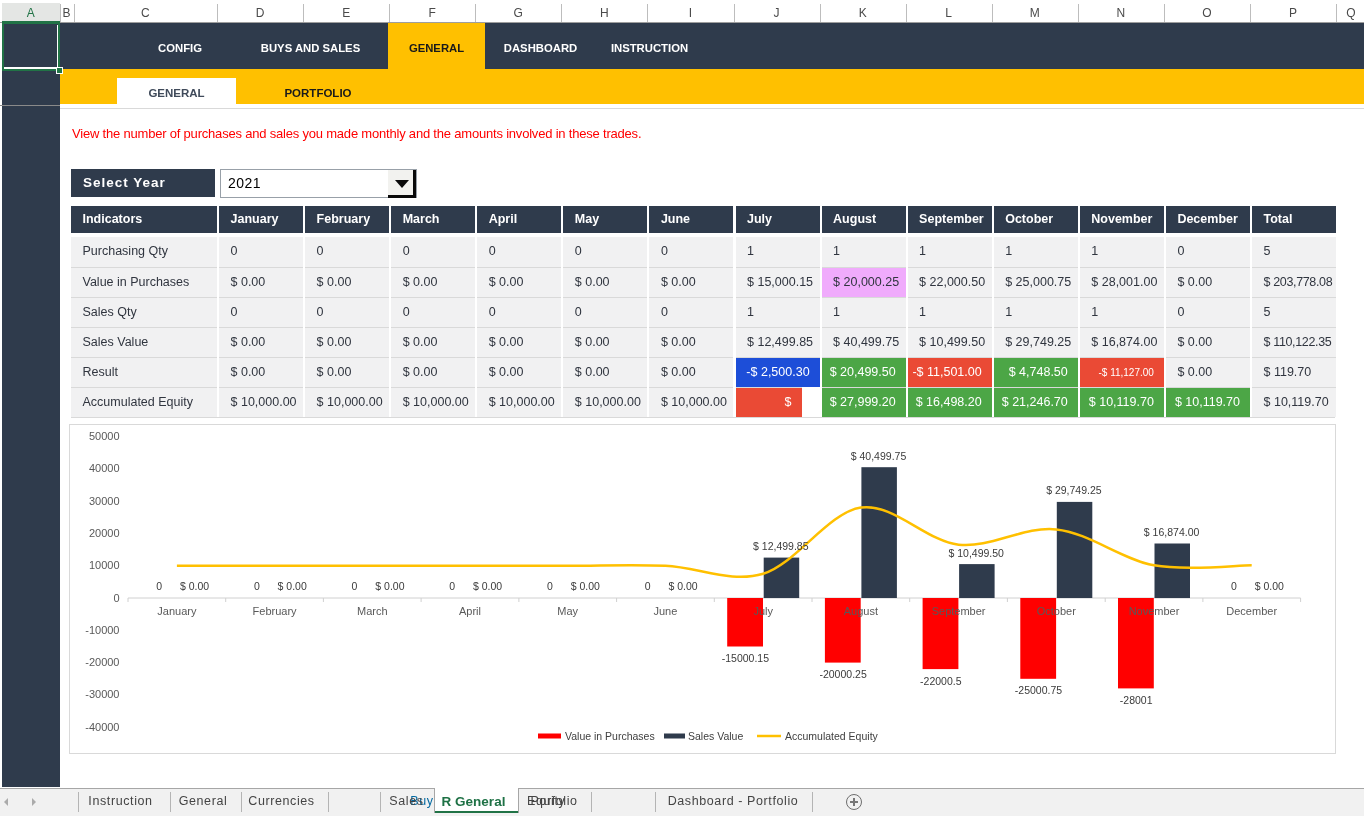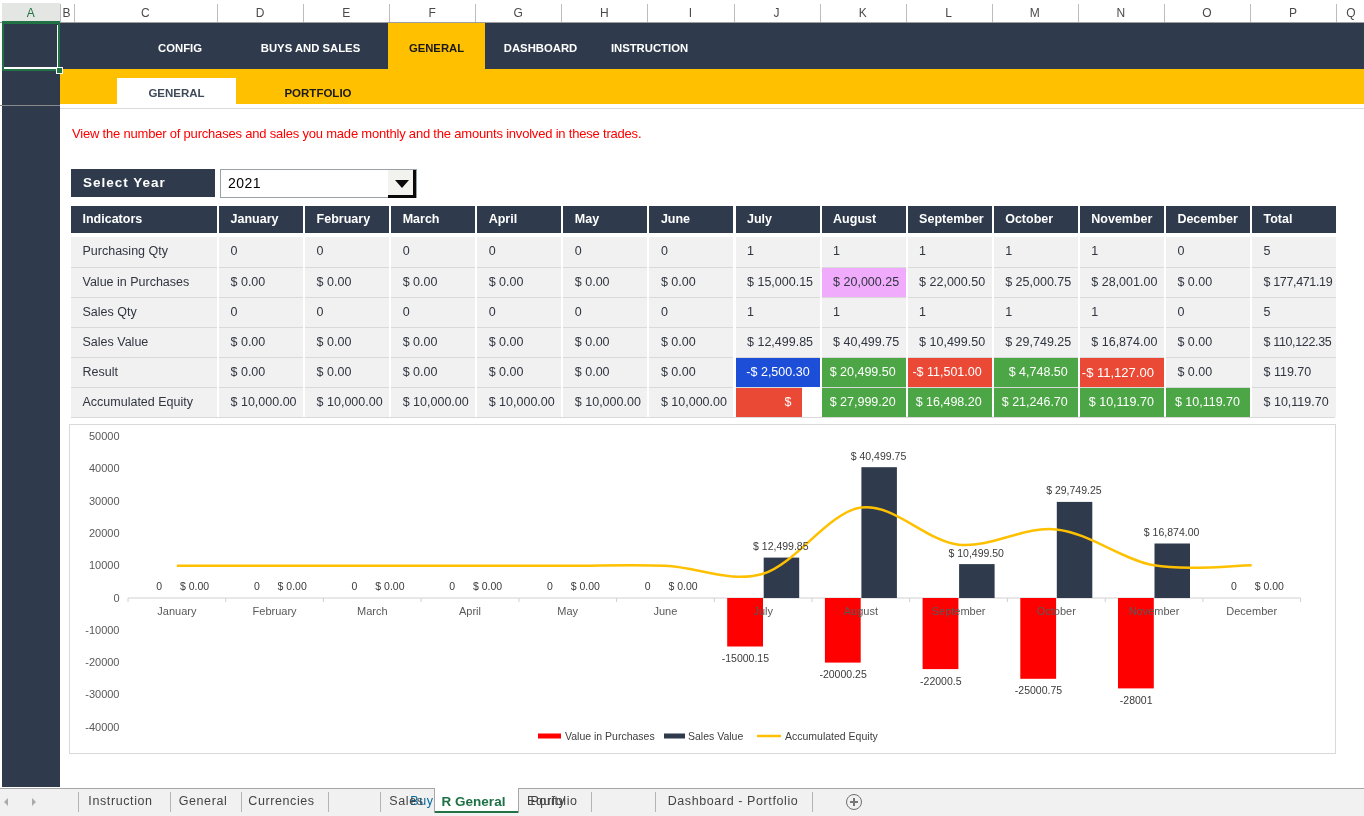--- a/index.html
+++ b/index.html
@@ -101,21 +101,21 @@
 <div style="position:absolute;left:391.2px;top:266.5px;width:84.1px;height:30px;border-top:1px solid #d9d9d9;background:#f1f1f2;color:#30353f;padding-left:11.5px;font-size:12.5px;line-height:29px;box-sizing:border-box;">$ 0.00</div>
 <div style="position:absolute;left:477.2px;top:266.5px;width:84.1px;height:30px;border-top:1px solid #d9d9d9;background:#f1f1f2;color:#30353f;padding-left:11.5px;font-size:12.5px;line-height:29px;box-sizing:border-box;">$ 0.00</div>
 <div style="position:absolute;left:563.3px;top:266.5px;width:84.1px;height:30px;border-top:1px solid #d9d9d9;background:#f1f1f2;color:#30353f;padding-left:11.5px;font-size:12.5px;line-height:29px;box-sizing:border-box;">$ 0.00</div>
 <div style="position:absolute;left:649.4px;top:266.5px;width:84.1px;height:30px;border-top:1px solid #d9d9d9;background:#f1f1f2;color:#30353f;padding-left:11.5px;font-size:12.5px;line-height:29px;box-sizing:border-box;">$ 0.00</div>
 <div style="position:absolute;left:735.5px;top:266.5px;width:84.1px;height:30px;border-top:1px solid #d9d9d9;background:#f1f1f2;color:#30353f;padding-left:11.5px;font-size:12.5px;line-height:29px;box-sizing:border-box;">$ 15,000.15</div>
 <div style="position:absolute;left:821.6px;top:266.5px;width:84.1px;height:30px;border-top:1px solid #d9d9d9;background:#f0abfc;color:#30353f;padding-left:11.5px;font-size:12.5px;line-height:29px;box-sizing:border-box;">$ 20,000.25</div>
 <div style="position:absolute;left:907.6px;top:266.5px;width:84.1px;height:30px;border-top:1px solid #d9d9d9;background:#f1f1f2;color:#30353f;padding-left:11.5px;font-size:12.5px;line-height:29px;box-sizing:border-box;">$ 22,000.50</div>
 <div style="position:absolute;left:993.7px;top:266.5px;width:84.1px;height:30px;border-top:1px solid #d9d9d9;background:#f1f1f2;color:#30353f;padding-left:11.5px;font-size:12.5px;line-height:29px;box-sizing:border-box;">$ 25,000.75</div>
 <div style="position:absolute;left:1079.8px;top:266.5px;width:84.1px;height:30px;border-top:1px solid #d9d9d9;background:#f1f1f2;color:#30353f;padding-left:11.5px;font-size:12.5px;line-height:29px;box-sizing:border-box;">$ 28,001.00</div>
 <div style="position:absolute;left:1165.9px;top:266.5px;width:84.1px;height:30px;border-top:1px solid #d9d9d9;background:#f1f1f2;color:#30353f;padding-left:11.5px;font-size:12.5px;line-height:29px;box-sizing:border-box;">$ 0.00</div>
-<div style="position:absolute;left:1252.0px;top:266.5px;width:84.1px;height:30px;border-top:1px solid #d9d9d9;background:#f1f1f2;color:#30353f;padding-left:11.5px;font-size:12.5px;line-height:29px;box-sizing:border-box;"><span style="letter-spacing:-0.35px">$ 177,471.19</span></div>
+<div style="position:absolute;left:1252.0px;top:266.5px;width:84.1px;height:30px;border-top:1px solid #d9d9d9;background:#f1f1f2;color:#30353f;padding-left:11.5px;font-size:12.5px;line-height:29px;box-sizing:border-box;"><span style="letter-spacing:-0.35px">$ 203,778.08</span></div>
 <div style="position:absolute;left:71px;top:296.5px;width:145.5px;height:30px;background:#f1f1f2;border-top:1px solid #d9d9d9;color:#30353f;font-size:12.5px;line-height:29px;padding-left:11.5px;box-sizing:border-box;">Sales Qty</div>
 <div style="position:absolute;left:219.0px;top:296.5px;width:84.1px;height:30px;border-top:1px solid #d9d9d9;background:#f1f1f2;color:#30353f;padding-left:11.5px;font-size:12.5px;line-height:29px;box-sizing:border-box;">0</div>
 <div style="position:absolute;left:305.1px;top:296.5px;width:84.1px;height:30px;border-top:1px solid #d9d9d9;background:#f1f1f2;color:#30353f;padding-left:11.5px;font-size:12.5px;line-height:29px;box-sizing:border-box;">0</div>
 <div style="position:absolute;left:391.2px;top:296.5px;width:84.1px;height:30px;border-top:1px solid #d9d9d9;background:#f1f1f2;color:#30353f;padding-left:11.5px;font-size:12.5px;line-height:29px;box-sizing:border-box;">0</div>
 <div style="position:absolute;left:477.2px;top:296.5px;width:84.1px;height:30px;border-top:1px solid #d9d9d9;background:#f1f1f2;color:#30353f;padding-left:11.5px;font-size:12.5px;line-height:29px;box-sizing:border-box;">0</div>
 <div style="position:absolute;left:563.3px;top:296.5px;width:84.1px;height:30px;border-top:1px solid #d9d9d9;background:#f1f1f2;color:#30353f;padding-left:11.5px;font-size:12.5px;line-height:29px;box-sizing:border-box;">0</div>
 <div style="position:absolute;left:649.4px;top:296.5px;width:84.1px;height:30px;border-top:1px solid #d9d9d9;background:#f1f1f2;color:#30353f;padding-left:11.5px;font-size:12.5px;line-height:29px;box-sizing:border-box;">0</div>
 <div style="position:absolute;left:735.5px;top:296.5px;width:84.1px;height:30px;border-top:1px solid #d9d9d9;background:#f1f1f2;color:#30353f;padding-left:11.5px;font-size:12.5px;line-height:29px;box-sizing:border-box;">1</div>
 <div style="position:absolute;left:821.6px;top:296.5px;width:84.1px;height:30px;border-top:1px solid #d9d9d9;background:#f1f1f2;color:#30353f;padding-left:11.5px;font-size:12.5px;line-height:29px;box-sizing:border-box;">1</div>
 <div style="position:absolute;left:907.6px;top:296.5px;width:84.1px;height:30px;border-top:1px solid #d9d9d9;background:#f1f1f2;color:#30353f;padding-left:11.5px;font-size:12.5px;line-height:29px;box-sizing:border-box;">1</div>
@@ -141,21 +141,21 @@
 <div style="position:absolute;left:219.0px;top:356.5px;width:84.1px;height:30px;border-top:1px solid #d9d9d9;background:#f1f1f2;color:#30353f;padding-left:11.5px;font-size:12.5px;line-height:29px;box-sizing:border-box;">$ 0.00</div>
 <div style="position:absolute;left:305.1px;top:356.5px;width:84.1px;height:30px;border-top:1px solid #d9d9d9;background:#f1f1f2;color:#30353f;padding-left:11.5px;font-size:12.5px;line-height:29px;box-sizing:border-box;">$ 0.00</div>
 <div style="position:absolute;left:391.2px;top:356.5px;width:84.1px;height:30px;border-top:1px solid #d9d9d9;background:#f1f1f2;color:#30353f;padding-left:11.5px;font-size:12.5px;line-height:29px;box-sizing:border-box;">$ 0.00</div>
 <div style="position:absolute;left:477.2px;top:356.5px;width:84.1px;height:30px;border-top:1px solid #d9d9d9;background:#f1f1f2;color:#30353f;padding-left:11.5px;font-size:12.5px;line-height:29px;box-sizing:border-box;">$ 0.00</div>
 <div style="position:absolute;left:563.3px;top:356.5px;width:84.1px;height:30px;border-top:1px solid #d9d9d9;background:#f1f1f2;color:#30353f;padding-left:11.5px;font-size:12.5px;line-height:29px;box-sizing:border-box;">$ 0.00</div>
 <div style="position:absolute;left:649.4px;top:356.5px;width:84.1px;height:30px;border-top:1px solid #d9d9d9;background:#f1f1f2;color:#30353f;padding-left:11.5px;font-size:12.5px;line-height:29px;box-sizing:border-box;">$ 0.00</div>
 <div style="position:absolute;left:735.5px;top:356.5px;width:84.1px;height:30px;border-top:1px solid #d9d9d9;background:#1d4ed8;color:#fff;text-align:right;padding-right:10px;font-size:12.5px;line-height:29px;box-sizing:border-box;">-$ 2,500.30</div>
 <div style="position:absolute;left:821.6px;top:356.5px;width:84.1px;height:30px;border-top:1px solid #d9d9d9;background:#4ca646;color:#fff;text-align:right;padding-right:10px;font-size:12.5px;line-height:29px;box-sizing:border-box;">$ 20,499.50</div>
 <div style="position:absolute;left:907.6px;top:356.5px;width:84.1px;height:30px;border-top:1px solid #d9d9d9;background:#ea4a35;color:#fff;text-align:right;padding-right:10px;font-size:12.5px;line-height:29px;box-sizing:border-box;">-$ 11,501.00</div>
 <div style="position:absolute;left:993.7px;top:356.5px;width:84.1px;height:30px;border-top:1px solid #d9d9d9;background:#4ca646;color:#fff;text-align:right;padding-right:10px;font-size:12.5px;line-height:29px;box-sizing:border-box;">$ 4,748.50</div>
-<div style="position:absolute;left:1079.8px;top:356.5px;width:84.1px;height:30px;border-top:1px solid #d9d9d9;background:#ea4a35;color:#fff;text-align:right;padding-right:10px;font-size:13px;line-height:29px;box-sizing:border-box;">-$ 11,127.00</div>
+<div style="position:absolute;left:1079.8px;top:356.5px;width:84.1px;height:30px;border-top:1px solid #d9d9d9;background:#ea4a35;color:#fff;text-align:right;padding-right:10px;font-size:10px;line-height:29px;box-sizing:border-box;">-$ 11,127.00</div>
 <div style="position:absolute;left:1165.9px;top:356.5px;width:84.1px;height:30px;border-top:1px solid #d9d9d9;background:#f1f1f2;color:#30353f;padding-left:11.5px;font-size:12.5px;line-height:29px;box-sizing:border-box;">$ 0.00</div>
 <div style="position:absolute;left:1252.0px;top:356.5px;width:84.1px;height:30px;border-top:1px solid #d9d9d9;background:#f1f1f2;color:#30353f;padding-left:11.5px;font-size:12.5px;line-height:29px;box-sizing:border-box;">$ 119.70</div>
 <div style="position:absolute;left:71px;top:386.5px;width:145.5px;height:30px;background:#f1f1f2;border-top:1px solid #d9d9d9;color:#30353f;font-size:12.5px;line-height:29px;padding-left:11.5px;box-sizing:border-box;">Accumulated Equity</div>
 <div style="position:absolute;left:219.0px;top:386.5px;width:84.1px;height:30px;border-top:1px solid #d9d9d9;background:#f1f1f2;color:#30353f;padding-left:11.5px;font-size:12.5px;line-height:29px;box-sizing:border-box;">$ 10,000.00</div>
 <div style="position:absolute;left:305.1px;top:386.5px;width:84.1px;height:30px;border-top:1px solid #d9d9d9;background:#f1f1f2;color:#30353f;padding-left:11.5px;font-size:12.5px;line-height:29px;box-sizing:border-box;">$ 10,000.00</div>
 <div style="position:absolute;left:391.2px;top:386.5px;width:84.1px;height:30px;border-top:1px solid #d9d9d9;background:#f1f1f2;color:#30353f;padding-left:11.5px;font-size:12.5px;line-height:29px;box-sizing:border-box;">$ 10,000.00</div>
 <div style="position:absolute;left:477.2px;top:386.5px;width:84.1px;height:30px;border-top:1px solid #d9d9d9;background:#f1f1f2;color:#30353f;padding-left:11.5px;font-size:12.5px;line-height:29px;box-sizing:border-box;">$ 10,000.00</div>
 <div style="position:absolute;left:563.3px;top:386.5px;width:84.1px;height:30px;border-top:1px solid #d9d9d9;background:#f1f1f2;color:#30353f;padding-left:11.5px;font-size:12.5px;line-height:29px;box-sizing:border-box;">$ 10,000.00</div>
 <div style="position:absolute;left:649.4px;top:386.5px;width:84.1px;height:30px;border-top:1px solid #d9d9d9;background:#f1f1f2;color:#30353f;padding-left:11.5px;font-size:12.5px;line-height:29px;box-sizing:border-box;">$ 10,000.00</div>
 <div style="position:absolute;left:735.5px;top:386.5px;width:66px;height:30px;border-top:1px solid #d9d9d9;background:#ea4a35;color:#fff;text-align:right;padding-right:10px;font-size:12.5px;line-height:29px;box-sizing:border-box;">$ 7,499.70</div>

